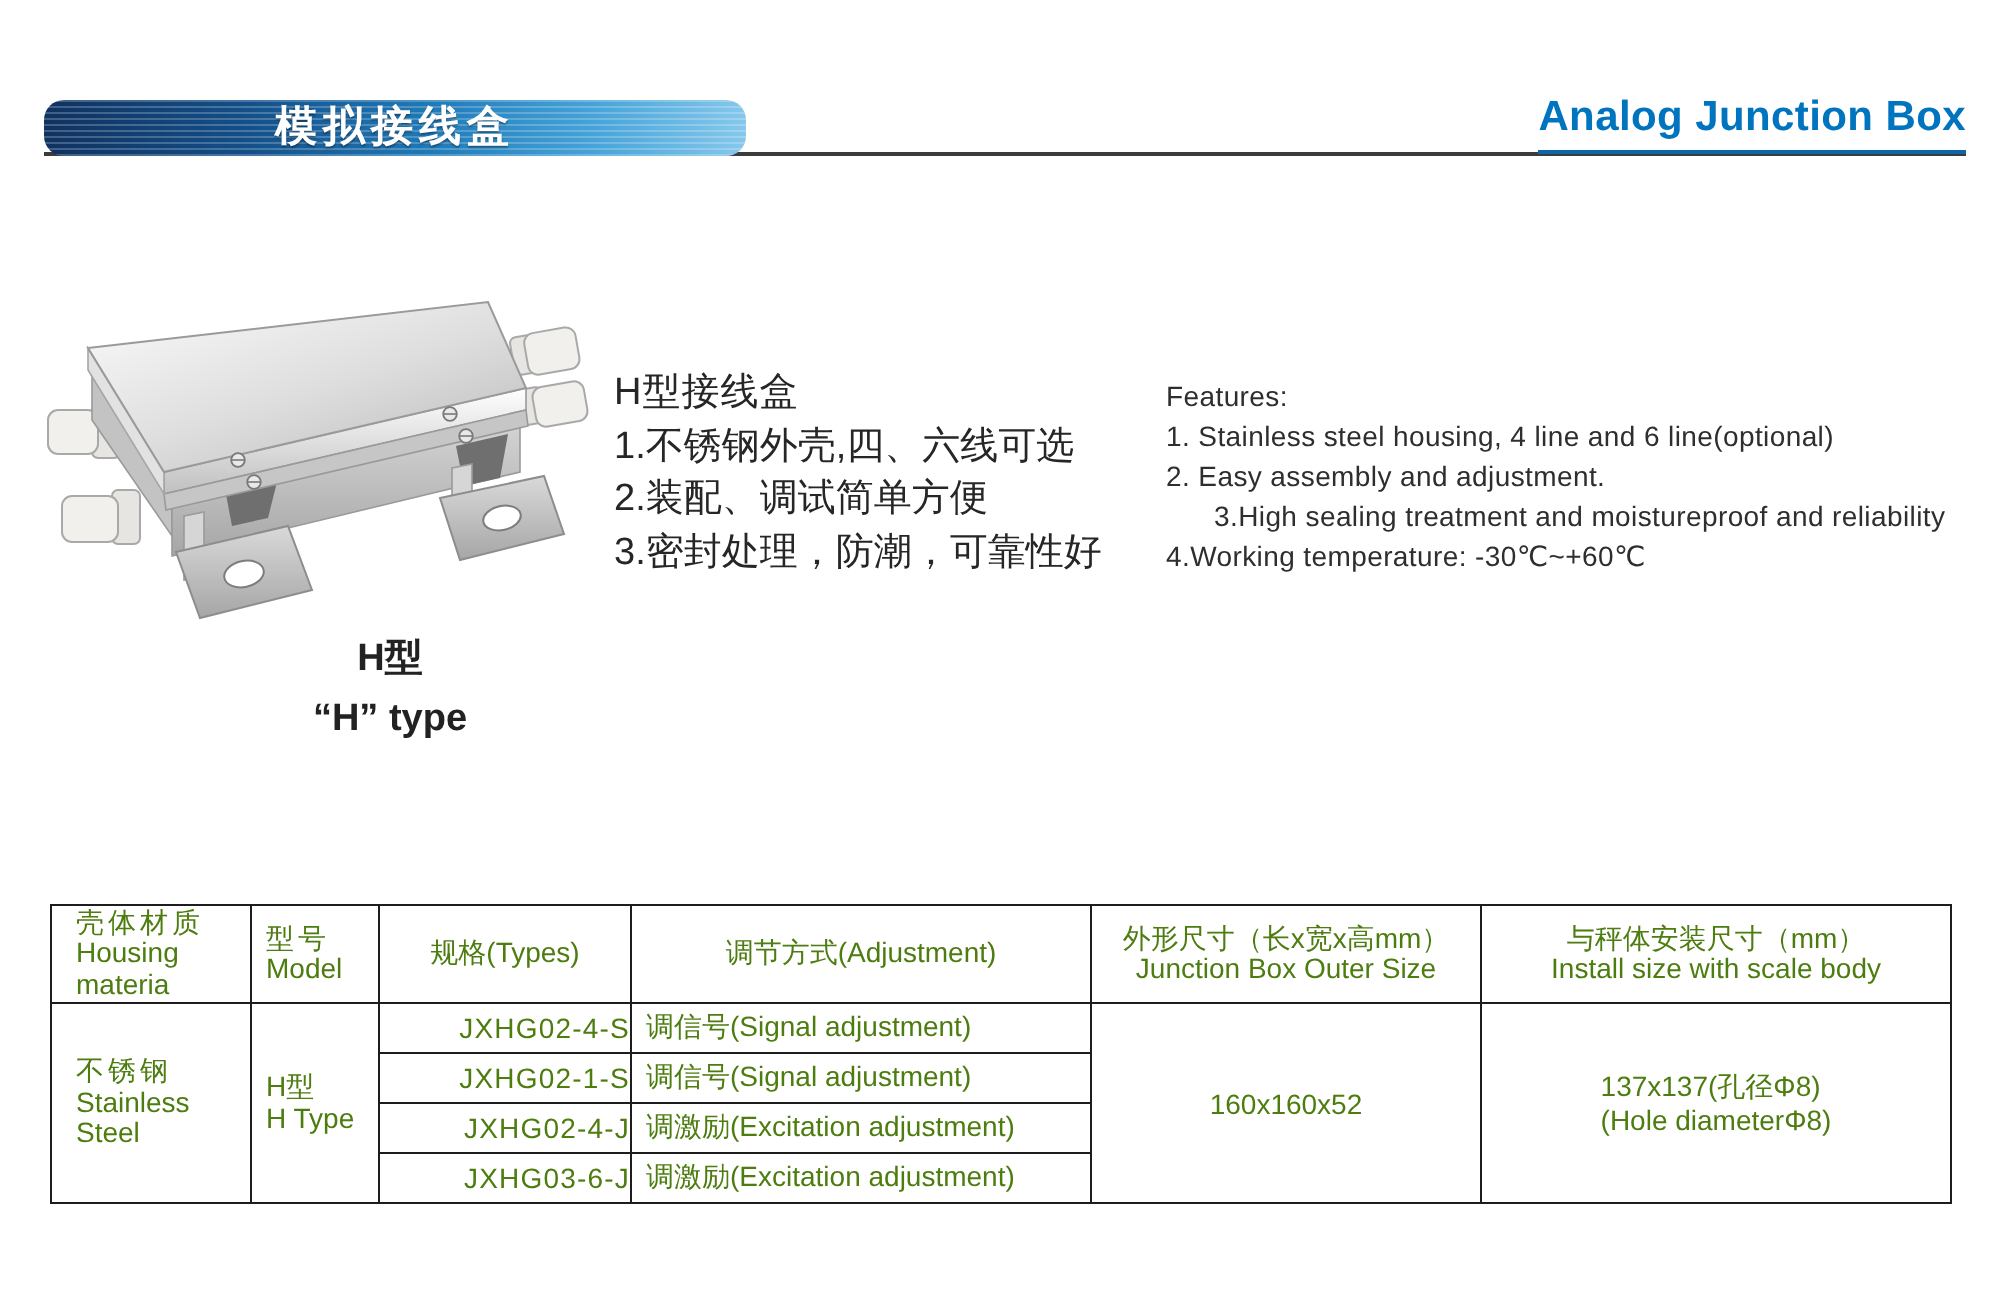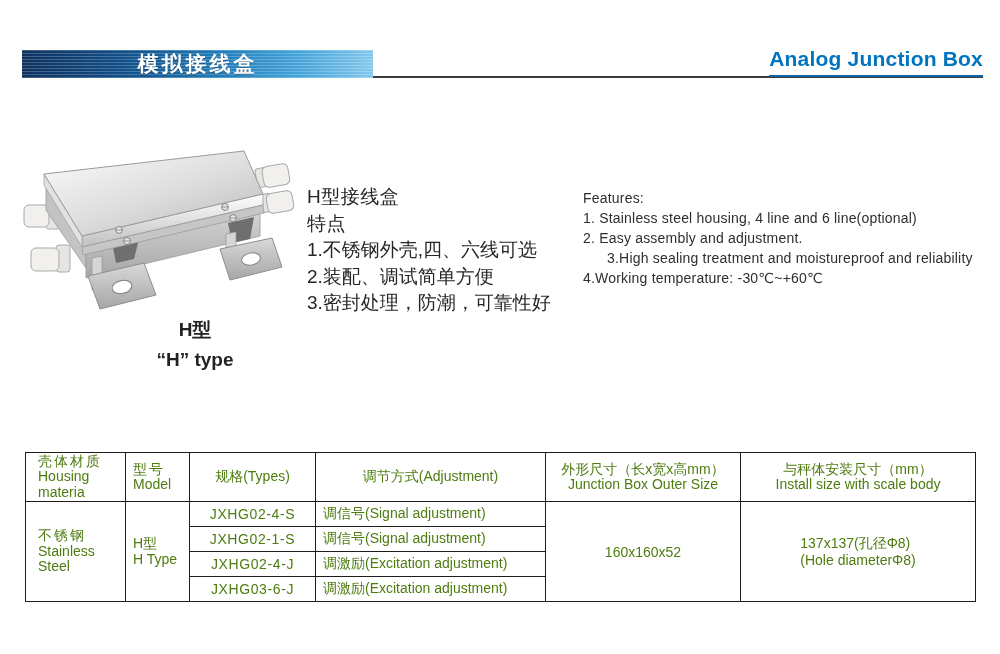--- a/index.html
+++ b/index.html
@@ -8,21 +8,21 @@
     font-family:"Liberation Sans","DejaVu Sans",sans-serif;
     color:#2b2b2b;-webkit-font-smoothing:antialiased;
   }
   
   .rule{position:absolute;left:22px;top:76px;width:961px;height:2px;background:#3c3c3c;}
   .banner{
     position:absolute;left:22px;top:50px;width:351px;height:28px;
     background:
       repeating-linear-gradient(180deg,rgba(255,255,255,.22) 0 1px,rgba(255,255,255,0) 1px 3px),
       linear-gradient(90deg,#0f3260 0%,#134e87 28%,#1f7ab8 55%,#45a3d9 78%,#86c8ec 100%);
-    display:flex;align-items:center;justify-content:center;
+    display:flex;align-items:center;justify-content:center;border-radius:10px;
   }
   .banner-title{
     color:#ffffff;font-size:21px;font-weight:bold;letter-spacing:3px;
     text-shadow:0 1px 1px rgba(0,0,0,.35);line-height:28px;
   }
   .title-en{
     position:absolute;top:47px;right:17px;
     color:#0074be;font-size:21px;font-weight:bold;
     padding-bottom:4px;border-bottom:2px solid #0d66a8;letter-spacing:.2px;
   }
@@ -41,21 +41,21 @@
   .spec{position:absolute;left:25px;top:452px;}
   table{border-collapse:collapse;table-layout:fixed;width:950px;}
   td{border:1.6px solid #1d1d1d;padding:0;vertical-align:middle;font-size:14px;color:#4d7c0f;}
   tr.hdr td{height:48px;}
   tr.row td{height:24px;}
   .c{text-align:center;}
   .pl12{padding-left:12px;}
   .pl7{padding-left:7px;}
   .lh15{line-height:15.5px;}
   .ls2{letter-spacing:2px;}
-  .code{letter-spacing:.6px;}
+  .code{letter-spacing:.6px;text-align:right;}
   .cell-left-inner{display:inline-block;text-align:left;line-height:17px;}
 </style>
 </head>
 <body>
 
 <div class="rule"></div>
 <div class="banner">
   <span class="banner-title">模拟接线盒</span>
 </div>
 <div class="title-en">Analog Junction Box</div>
@@ -127,21 +127,20 @@
   </g>
 </svg>
 
 <div class="product-caption">
   <div>H型</div>
   <div>“H” type</div>
 </div>
 
 <div class="feat-cn">
   <div class="hd">H型接线盒</div>
-  <div class="hd">特点</div>
   <div class="item">1.不锈钢外壳,四、六线可选</div>
   <div class="item">2.装配、调试简单方便</div>
   <div class="item">3.密封处理，防潮，可靠性好</div>
 </div>
 
 <div class="feat-en">
   <div>Features:</div>
   <div class="item">1. Stainless steel housing, 4 line and 6 line(optional)</div>
   <div class="item">2. Easy assembly and adjustment.</div>
   <div class="item j">3.High sealing treatment and moistureproof and reliability</div>

